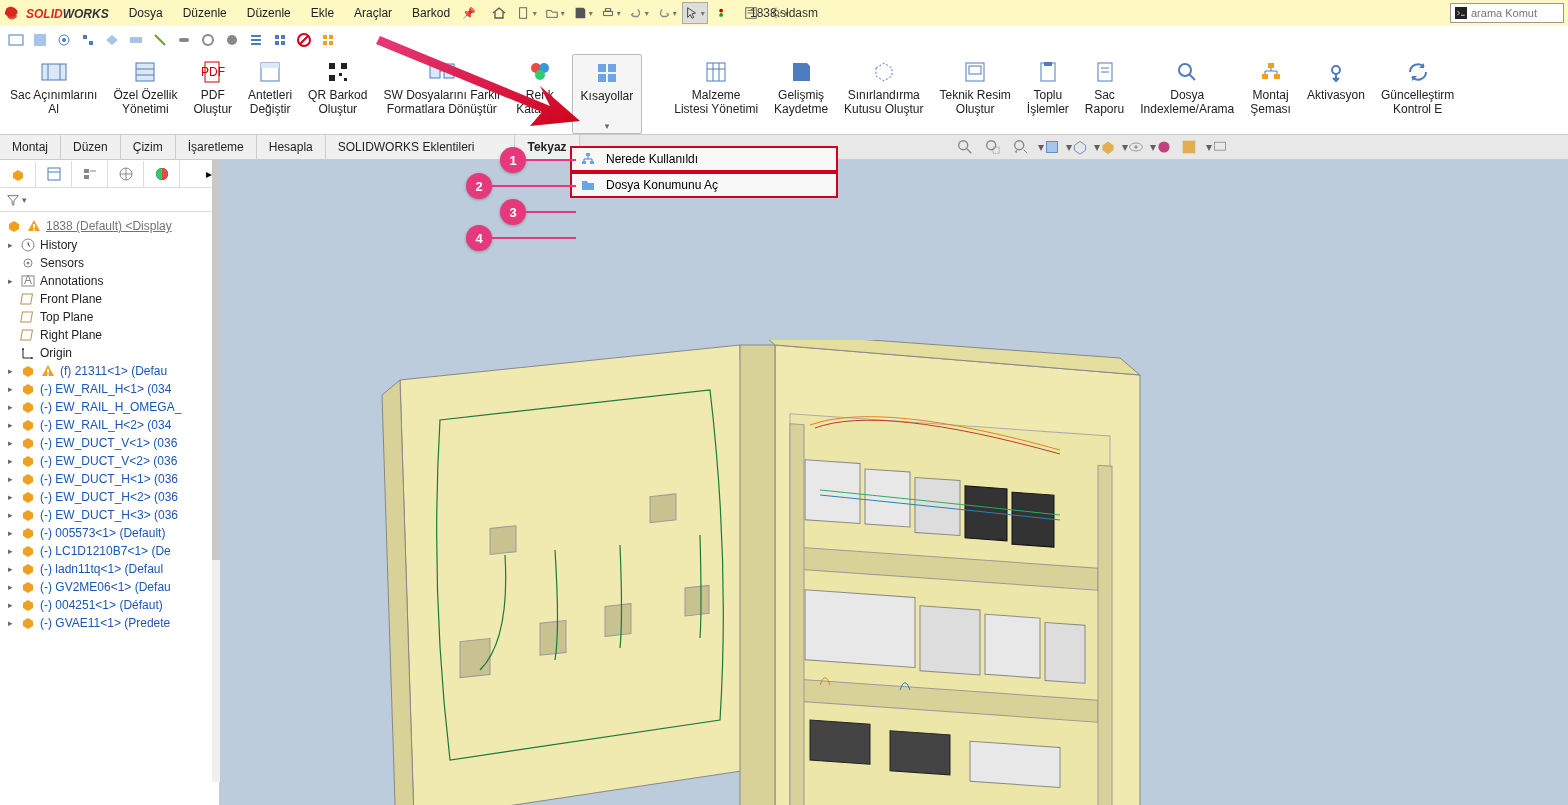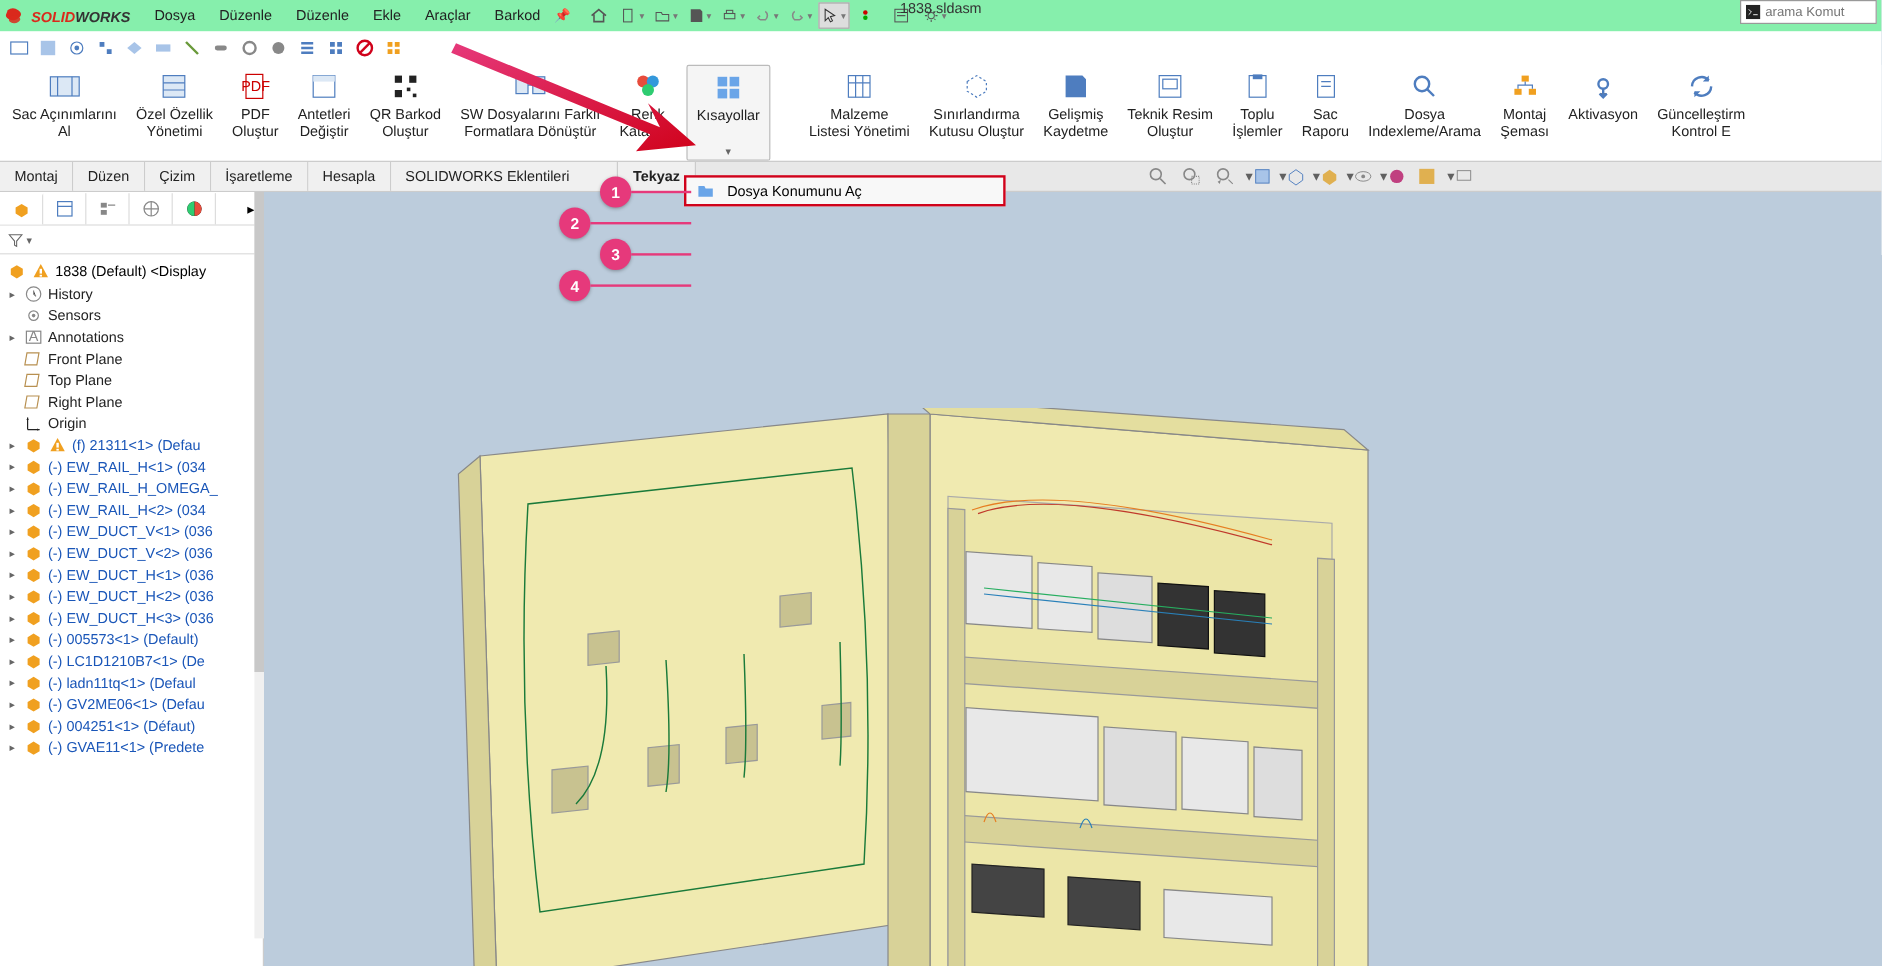--- a/index.html
+++ b/index.html
@@ -1,19 +1,19 @@
 <!DOCTYPE html>
 <html><head>
 <meta charset="utf-8">
 <style>
 * { margin: 0; padding: 0; box-sizing: border-box; font-family: "Segoe UI", Tahoma, sans-serif; font-size: 12px; }
 body { background: #fff; width: 1568px; height: 805px; overflow: hidden; }
 
 
-.title-bar { height: 26px; display: flex; background: #86efac; border-bottom: 0 solid #ccc; padding: 0 4px; }
+.title-bar { height: 26px; display: flex; align-items: center; background: #fef9c3; border-bottom: 0 solid #ccc; padding: 0 4px; }
 .logo { display: flex; align-items: center; margin-right: 10px; }
 .logo-svg { width: 18px; height: 18px; margin-right: 4px; }
 .logo-text { font-weight: bold; font-size: 13px; }
 .logo-text .solid { color: #da291c; font-style: italic; }
 .logo-text .works { color: #333; font-style: italic; }
 .menu-items { display: flex; align-items: center; }
 .menu-item { padding: 4px 10px; color: #222; cursor: default; }
 .pin-icon { margin-left: 2px; color: #555; font-size: 11px; }
 .qat { display: flex; align-items: center; margin-left: 10px; gap: 2px; }
 .qat-btn { width: 26px; height: 22px; display: flex; align-items: center; justify-content: center; color: #555; }
@@ -45,21 +45,21 @@
 .hu-btn { width: 22px; height: 22px; display: flex; align-items: center; justify-content: center; color: #606060; }
 
 
 .content { display: flex; position: relative; height: calc(805px - 26px - 28px - 80px - 26px); }
 .side-tabs { width: 220px; display: flex; flex-direction: column; border-right: 1px solid #ccc; background: #fff; }
 .side-tab-row { height: 28px; display: flex; align-items: center; border-bottom: 1px solid #ddd; }
 .side-tab { width: 36px; height: 26px; display: flex; align-items: center; justify-content: center; border-right: 1px solid #ddd; }
 .side-tab.active { background: #fff; border-top: 2px solid #fff; }
 .filter-row { height: 24px; display: flex; align-items: center; padding: 0 6px; border-bottom: 1px solid #ddd; }
 .tree-root { padding: 4px 4px; overflow: hidden; }
-.tree-root-item { display: flex; align-items: center; gap: 4px; color: #000000; font-size: 12px; padding: 2px 2px; }
+.tree-root-item { display: flex; align-items: center; gap: 4px; color: #737373; font-size: 12px; padding: 2px 2px; text-decoration: underline; }
 .tree-root-item .ticon { width: 16px; height: 16px; }
 .tree-group { padding-left: 2px; }
 .tree-item { display: flex; align-items: center; gap: 4px; color: #222; font-size: 12px; padding: 1px 2px; white-space: nowrap; overflow: hidden; }
 .tree-item .exp { width: 8px; font-size: 9px; color: #666; }
 .tree-item .ticon { width: 16px; height: 16px; flex: 0 0 16px; }
 .tree-item.comp { color: #1a56b8; }
 
 
 .viewport { flex: 1; background: #bcccdc; position: relative; overflow: hidden; }
 .cabinet { position: absolute; left: 160px; top: 180px; }
@@ -345,34 +345,34 @@
           <line x1="15" y1="3" x2="15" y2="21" stroke="#4e7dbf"></line>
           <line x1="3" y1="9" x2="21" y2="9" stroke="#4e7dbf"></line>
         </svg>
       </div>
       <div class="label" style="white-space:pre-line">Malzeme
 Listesi Yönetimi</div>
     </div>
   <div class="ribbon-btn">
       <div class="icon">
         <svg width="24" height="24" viewBox="0 0 24 24">
+          <path fill="#4e7dbf" d="M4 3h14l3 3v15H4zM7 4h8v5H7z"></path>
+        </svg>
+      </div>
+      <div class="label" style="white-space:pre-line">Gelişmiş
+Kaydetme</div>
+    </div>
+  <div class="ribbon-btn">
+      <div class="icon">
+        <svg width="24" height="24" viewBox="0 0 24 24">
           <path fill="none" stroke="#4e7dbf" stroke-dasharray="2 2" d="M4 8l8-5 8 5v8l-8 5-8-5z"></path>
         </svg>
       </div>
       <div class="label" style="white-space:pre-line">Sınırlandırma
 Kutusu Oluştur</div>
-    </div>
-  <div class="ribbon-btn">
-      <div class="icon">
-        <svg width="24" height="24" viewBox="0 0 24 24">
-          <path fill="#4e7dbf" d="M4 3h14l3 3v15H4zM7 4h8v5H7z"></path>
-        </svg>
-      </div>
-      <div class="label" style="white-space:pre-line">Gelişmiş
-Kaydetme</div>
     </div>
   <div class="ribbon-btn">
       <div class="icon">
         <svg width="24" height="24" viewBox="0 0 24 24">
           <rect x="3" y="3" width="18" height="18" fill="#fff" stroke="#4e7dbf"></rect>
           <rect x="6" y="6" width="12" height="8" fill="none" stroke="#4e7dbf"></rect>
         </svg>
       </div>
       <div class="label" style="white-space:pre-line">Teknik Resim
 Oluştur</div>
@@ -797,20 +797,31 @@
         <stop offset="1" stop-color="#d0021b"></stop>
       </linearGradient>
     </defs>
   <path d="M10 10 L180 80 L170 60 L210 95 L160 100 L172 86 L6 18 Z" fill="url(#ga)"></path>
 </svg>
 
 <div class="dropdown-menu">
   <div class="dd-item">
       <span class="dicon">
         <svg width="16" height="16" viewBox="0 0 16 16">
+          <rect x="6" y="2" width="4" height="3" fill="#6aa5e8"></rect>
+          <rect x="2" y="10" width="4" height="3" fill="#6aa5e8"></rect>
+          <rect x="10" y="10" width="4" height="3" fill="#6aa5e8"></rect>
+          <path d="M8 5v3M8 8H4v2M8 8h4v2" stroke="#4e7dbf" fill="none"></path>
+        </svg>
+      </span>
+      <span>Nerede Kullanıldı</span>
+    </div>
+  <div class="dd-item">
+      <span class="dicon">
+        <svg width="16" height="16" viewBox="0 0 16 16">
           <path d="M2 4h5l1 2h6v7H2z" fill="#6aa5e8"></path>
         </svg>
       </span>
       <span>Dosya Konumunu Aç</span>
     </div>
 </div>
 
 <div class="callout" style="left:500px;top:147px">
     <div class="num">1</div>
     <div class="line" style="width:50px"></div>

